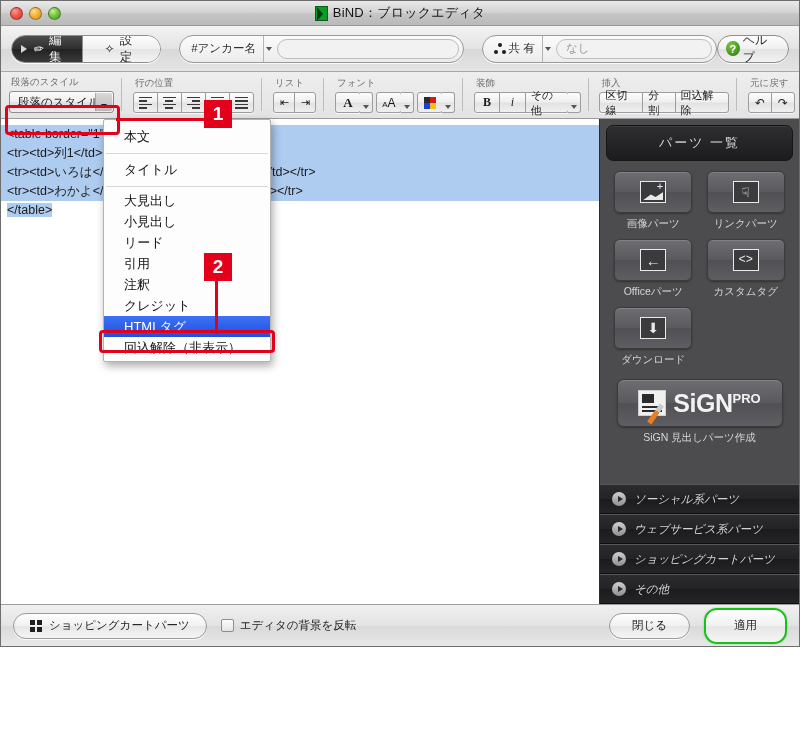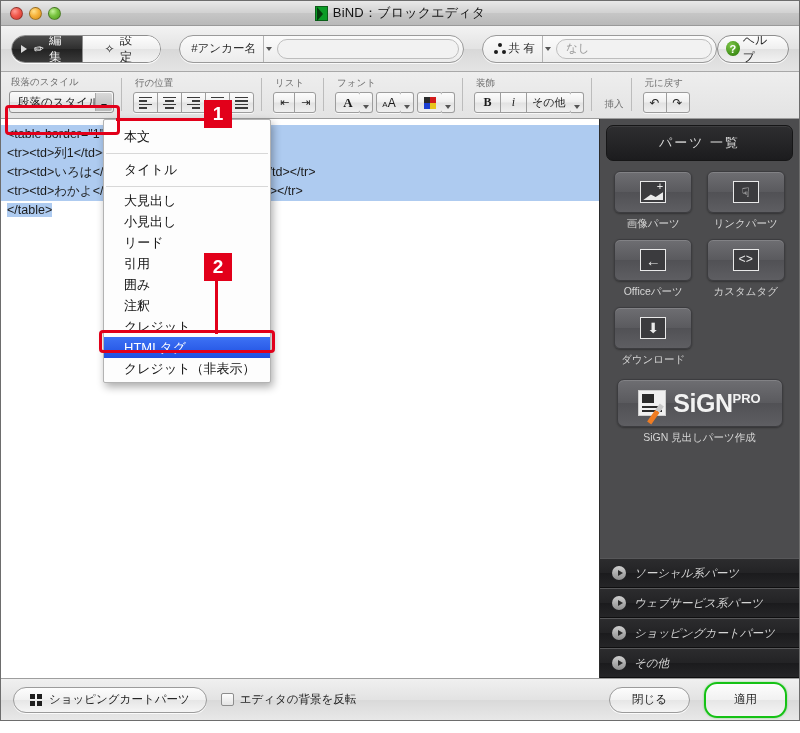--- a/index.html
+++ b/index.html
@@ -7,21 +7,21 @@
     width: 800px; height: 733px;
     font-family: "Liberation Sans", "DejaVu Sans", sans-serif;
     background: #ffffff;
     overflow: hidden;
     position: relative;
     -webkit-font-smoothing: antialiased;
   }
 
   
   .window {
-    width: 800px; height: 721px;
+    width: 800px; height: 647px;
     position: relative;
     background: #0c4a6e;
     border: 1px solid #6d6d6d;
     display: flex; flex-direction: column;
   }
 
   
   .titlebar {
     height: 25px;
     background: linear-gradient(to bottom, #e9e9e9 0%, #d2d2d2 48%, #c6c6c6 52%, #b9b9b9 100%);
@@ -586,20 +586,31 @@
         <div class="btn-caret">
             <span class="caret-d"></span>
           </div>
       </div>
     </div>
 
     <div class="tb-sep"></div>
 
     <div class="tb-group">
       <div class="tb-caption">挿入</div>
+      <div class="tb-row" style="gap:0">
+        <div class="btn btn-join first">
+          <span>区切線</span>
+        </div>
+        <div class="btn btn-join">
+          <span>分割</span>
+        </div>
+        <div class="btn btn-join last">
+          <span>回込解除</span>
+        </div>
+      </div>
     </div>
 
     <div class="tb-sep"></div>
 
     <div class="tb-group">
       <div class="tb-caption">元に戻す</div>
       <div class="tb-row" style="gap:0">
         <div class="btn btn-join first" style="width:24px">
           <span class="ic-undo">↶</span>
         </div>
@@ -725,25 +736,24 @@
 
   <div class="menu">
     <div class="menu-item tall">本文</div>
     <div class="menu-sep"></div>
     <div class="menu-item tall">タイトル</div>
     <div class="menu-sep"></div>
     <div class="menu-item">大見出し</div>
     <div class="menu-item">小見出し</div>
     <div class="menu-item">リード</div>
     <div class="menu-item">引用</div>
-    <div class="menu-item">囲み</div>
     <div class="menu-item">注釈</div>
     <div class="menu-item">クレジット</div>
     <div class="menu-item selected">HTMLタグ</div>
-    <div class="menu-item">クレジット（非表示）</div>
+    <div class="menu-item">回込解除（非表示）</div>
   </div>
 
   <div class="ann-ring" style="left:4px; top:104px; width:115px; height:30px;"></div>
 
   <div class="ann-line" style="left:115px; top:117px; width:95px; height:3px;"></div>
 
   <div class="ann-badge" style="left:203px; top:99px; width:28px; height:28px; font-size:19px;">1</div>
 
   <div class="ann-ring" style="left:98px; top:329px; width:176px; height:23px;"></div>
 

